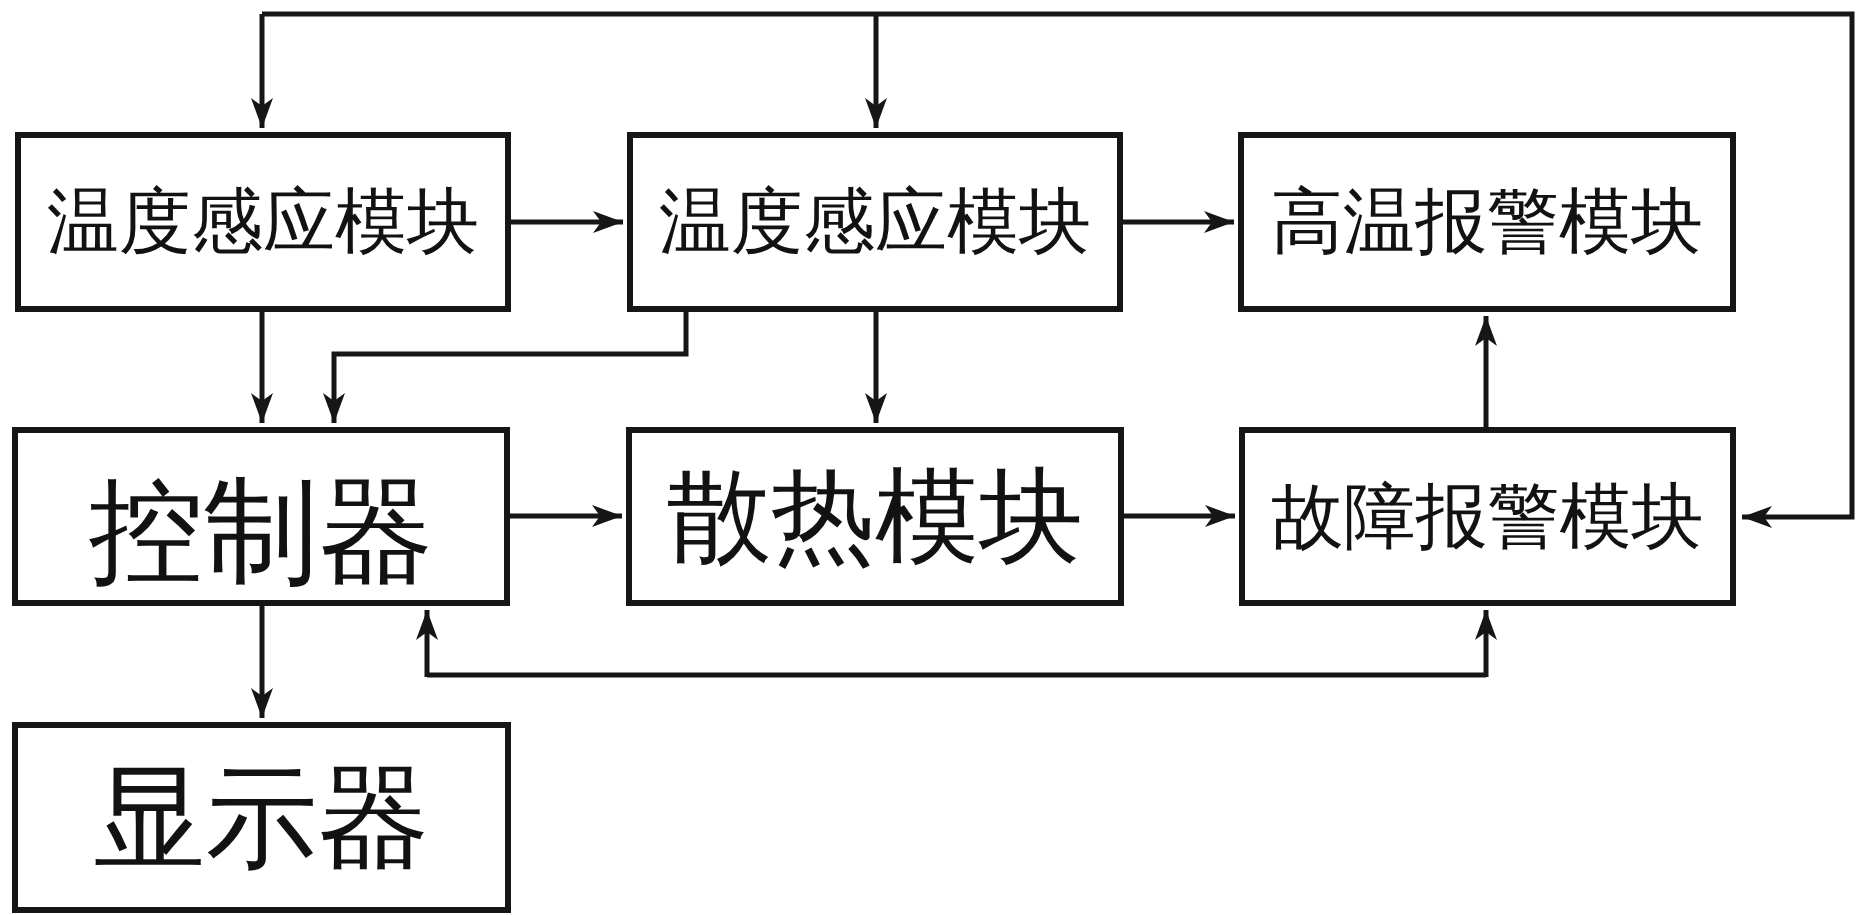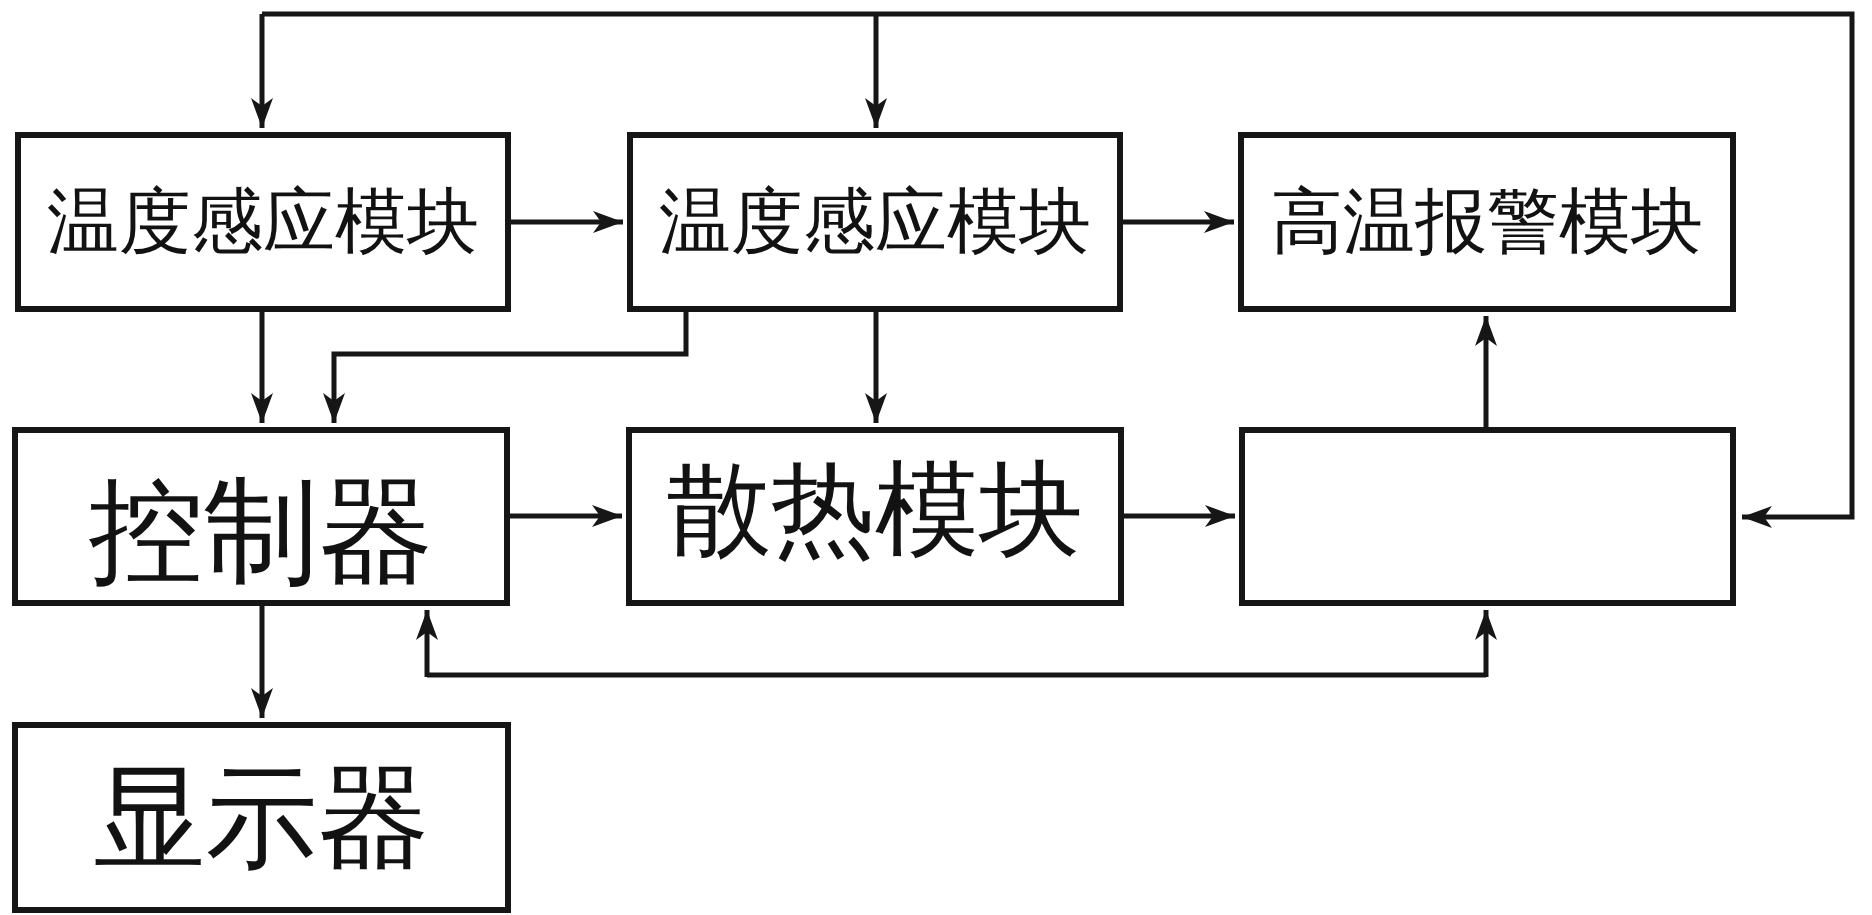--- a/index.html
+++ b/index.html
@@ -88,16 +88,17 @@
       <path d="M1486,677 V610" marker-end="url(#arrow)"></path>
 
       <path d="M262,603 V718" marker-end="url(#arrow)"></path>
     </g>
   </svg>
 
   <div class="lbl fz-module" style="left:18px;   top:135px; width:490px; height:174px;">温度感应模块</div>
   <div class="lbl fz-module" style="left:630px;  top:135px; width:490px; height:174px;">温度感应模块</div>
   <div class="lbl fz-module" style="left:1241px; top:135px; width:492px; height:174px;">高温报警模块</div>
   <div class="lbl fz-controller" style="left:15px;   top:446px; width:492px; height:173px;">控制器</div>
-  <div class="lbl fz-heat" style="left:629px;  top:430px; width:492px; height:173px;font-family:Liberation Mono, monospace;">散热模块</div>
+  <div class="lbl fz-heat" style="left:629px;  top:430px; width:492px; height:173px;">散热模块</div>
+  <div class="lbl fz-module" style="left:1242px; top:430px; width:491px; height:173px;">故障报警模块</div>
   <div class="lbl fz-display" style="left:15px;   top:725px; width:493px; height:185px;text-align:center;">显示器</div>
 
 </div>
 
 </body></html>

